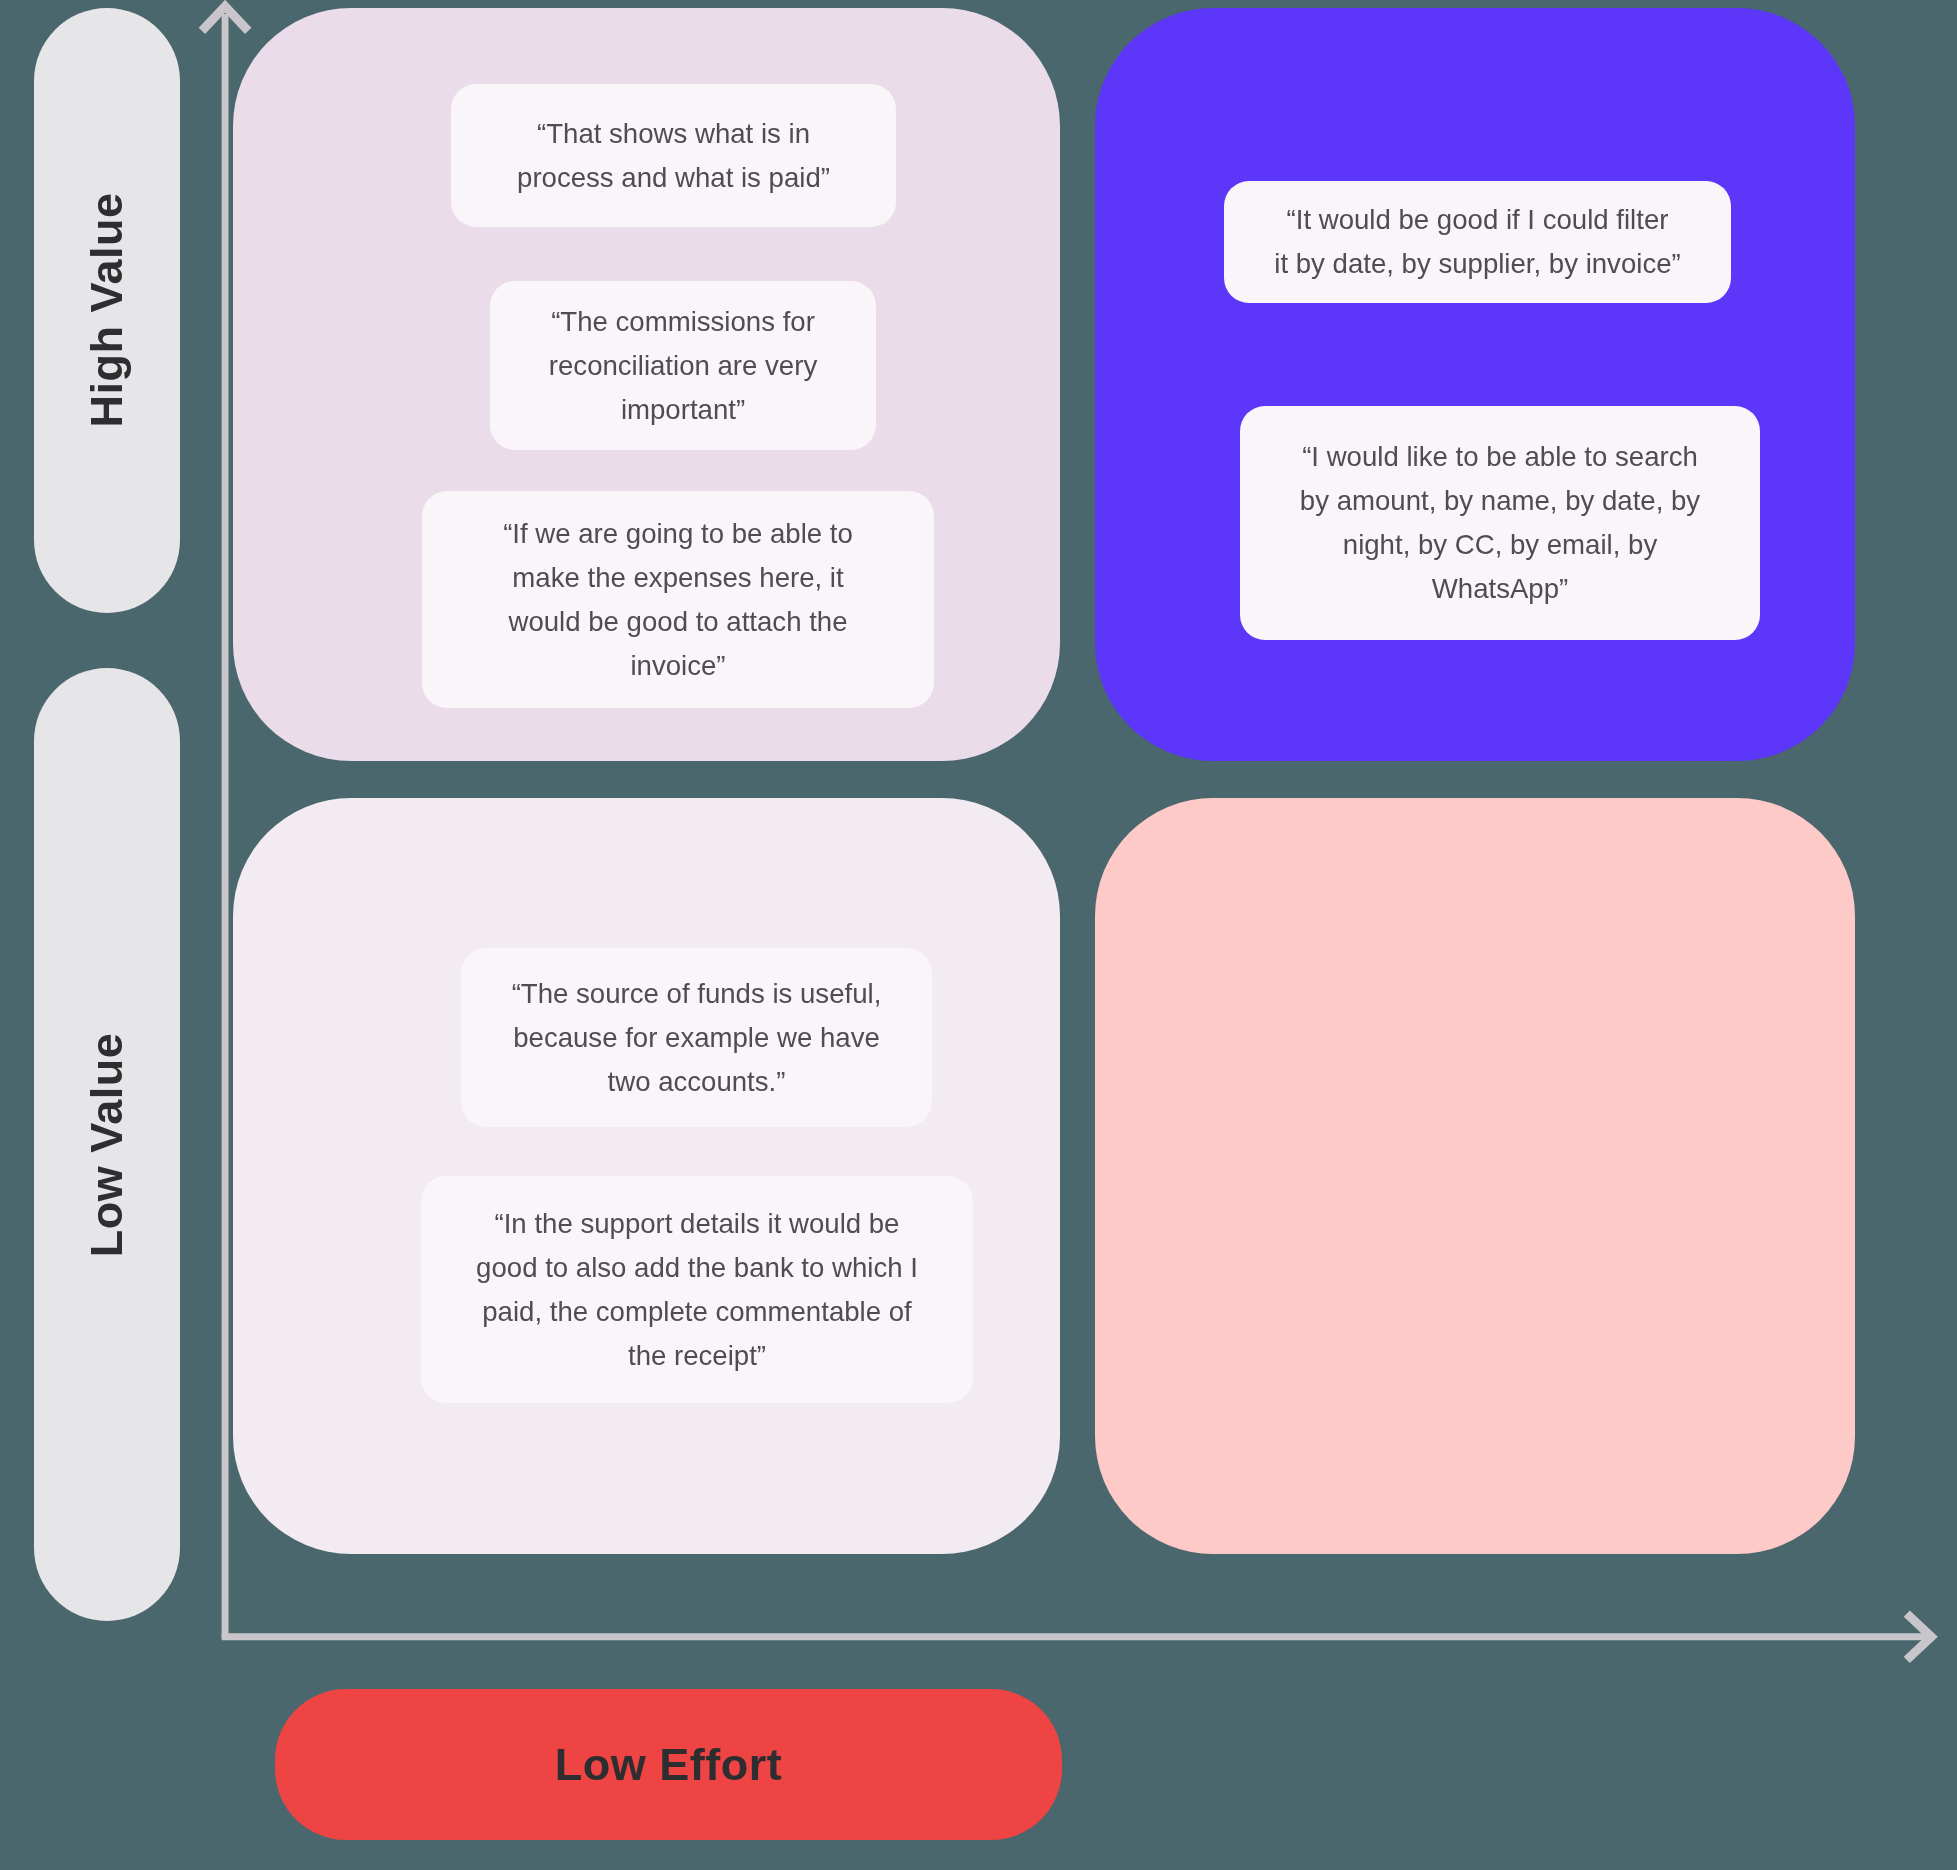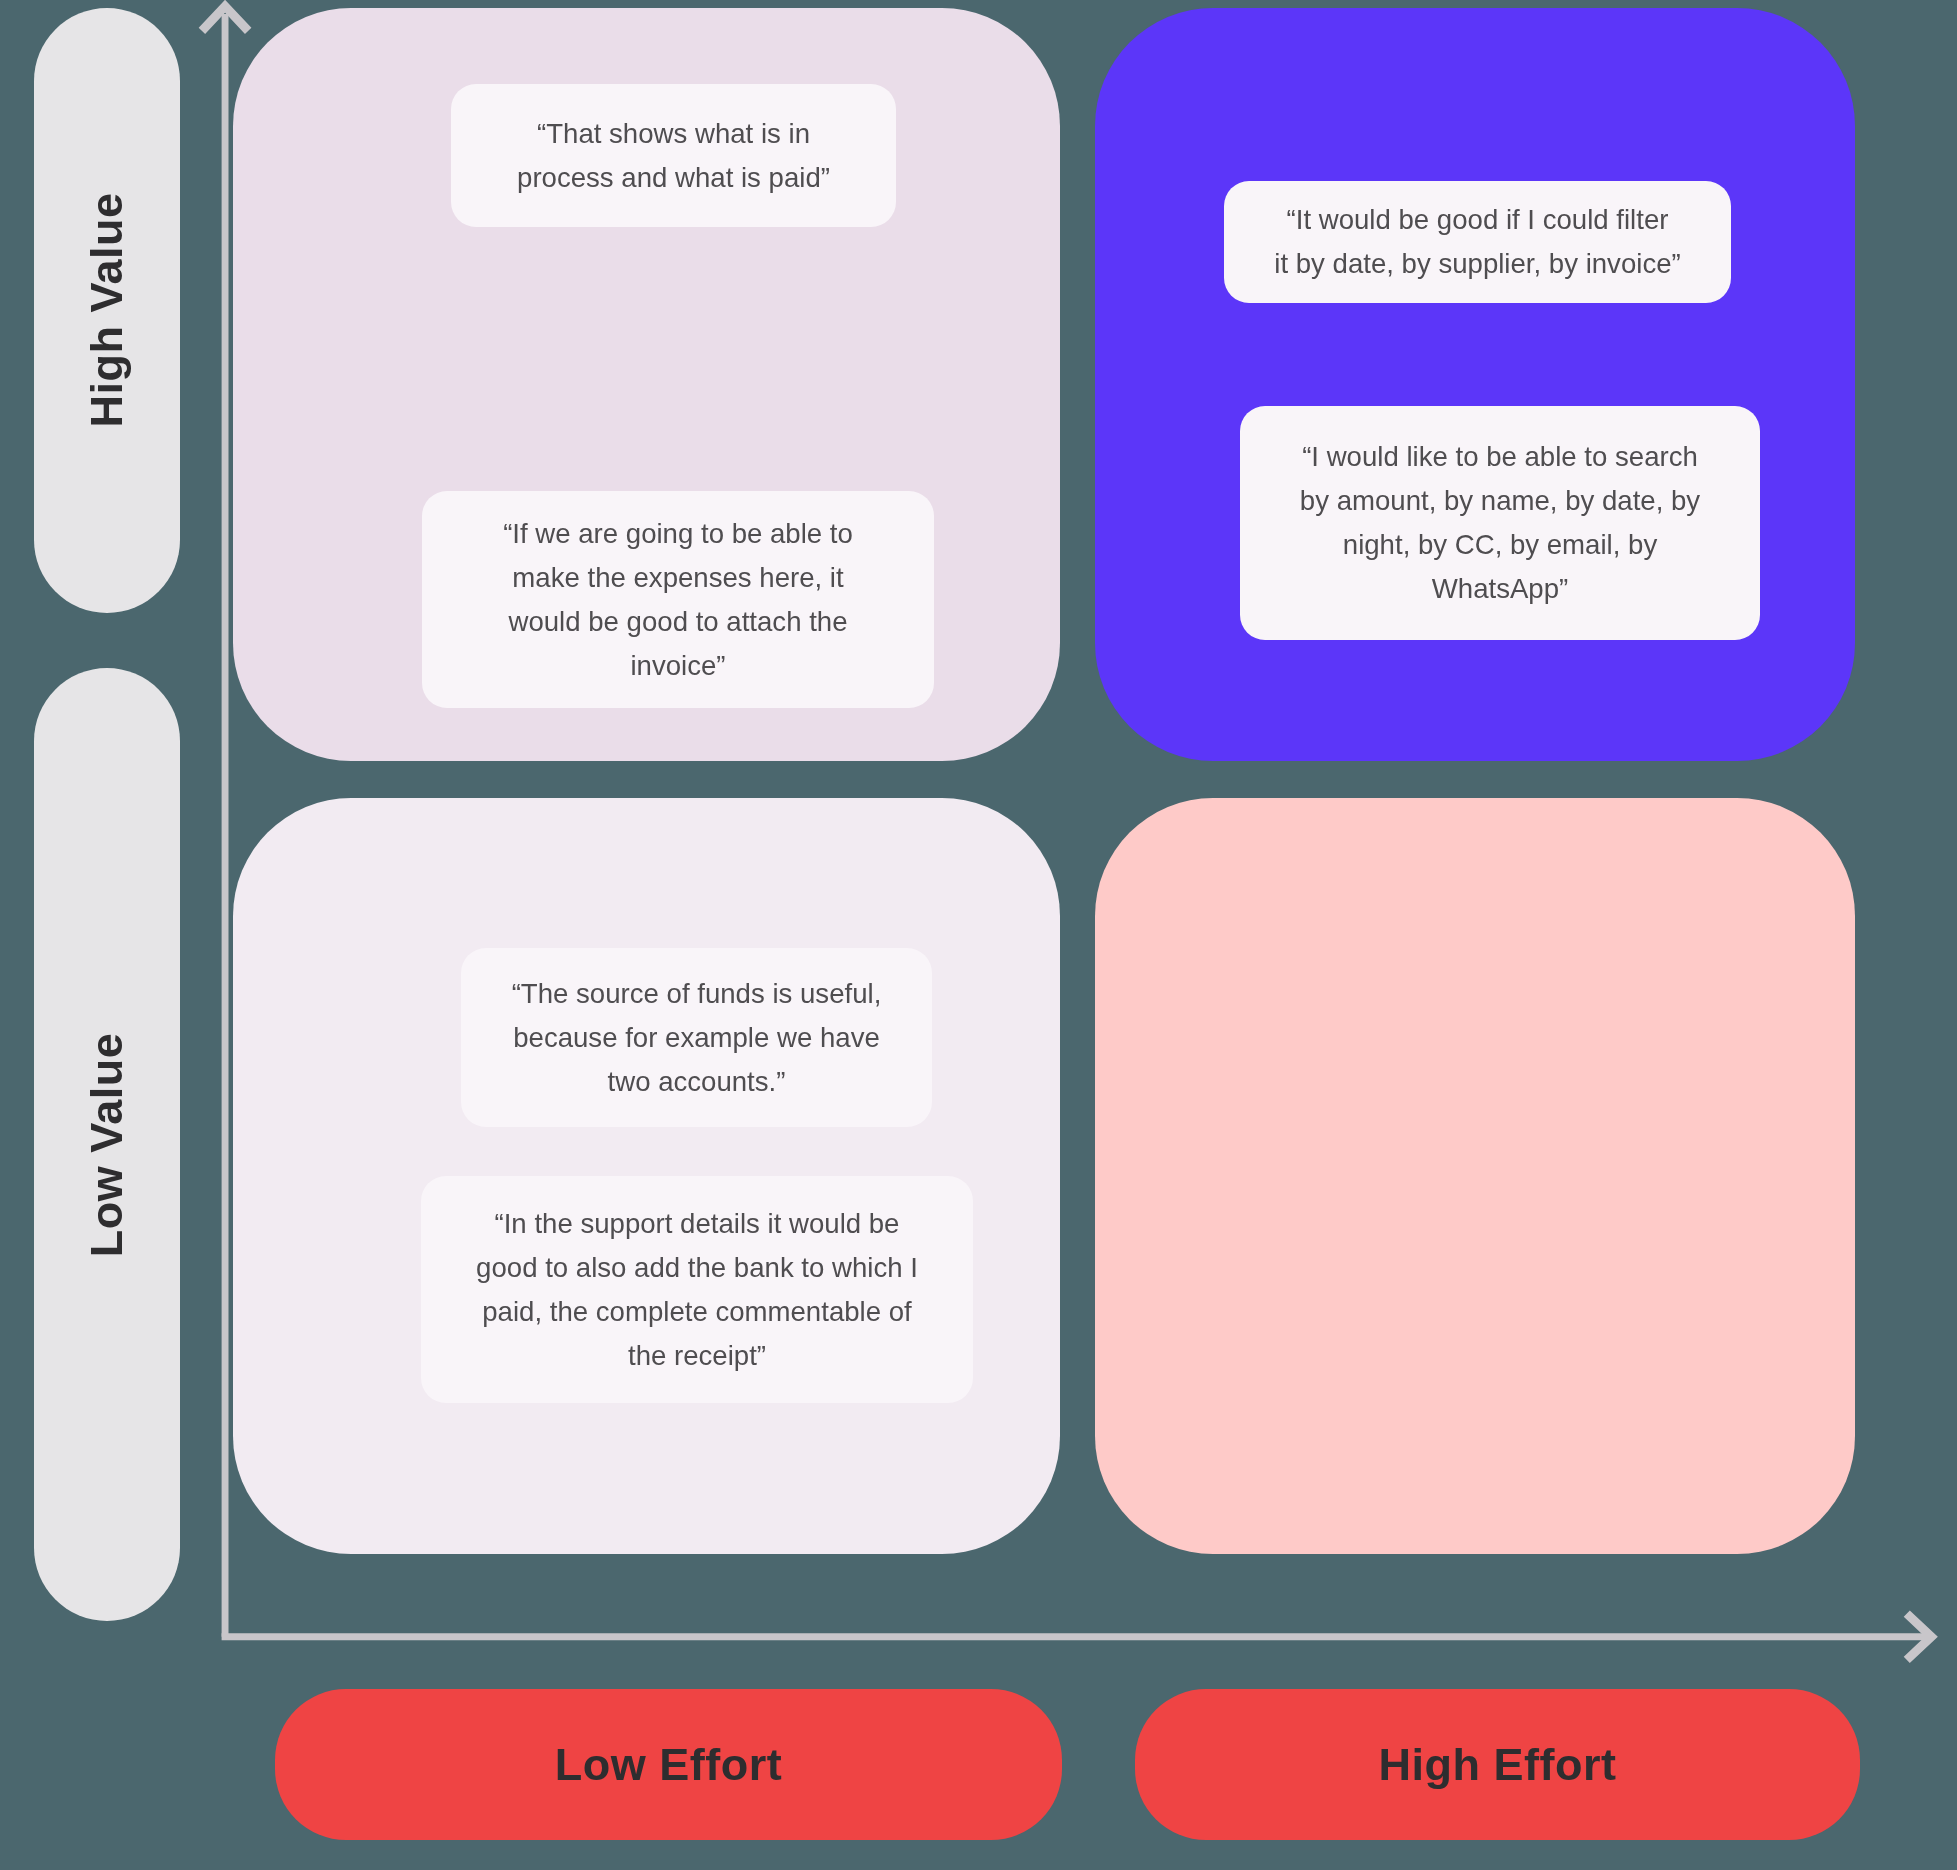--- a/index.html
+++ b/index.html
@@ -108,20 +108,23 @@
     <span class="rot">Low Value</span>
   </div>
 
   <div class="quadrant q-tl"></div>
   <div class="quadrant q-tr"></div>
   <div class="quadrant q-bl"></div>
   <div class="quadrant q-br"></div>
 
   <div class="quote-card c-tl1">“That shows what is in
 process and what is paid”</div>
+  <div class="quote-card c-tl2">“The commissions for
+reconciliation are very
+important”</div>
   <div class="quote-card c-tr1">“It would be good if I could filter
 it by date, by supplier, by invoice”</div>
 
   <div class="quote-card c-tl3">“If we are going to be able to
 make the expenses here, it
 would be good to attach the
 invoice”</div>
   <div class="quote-card c-tr2">“I would like to be able to search
 by amount, by name, by date, by
 night, by CC, by email, by
@@ -132,18 +135,15 @@
 two accounts.”</div>
   <div class="quote-card c-bl2">“In the support details it would be
 good to also add the bank to which I
 paid, the complete commentable of
 the receipt”</div>
 
 
   <div class="bottom-pill p-low-effort">
     <span>Low Effort</span>
   </div>
-  <div class="bottom-pill p-high-effort">
-    <span>High Effort</span>
-  </div>
 
 </div>
 
 
 </body></html>

